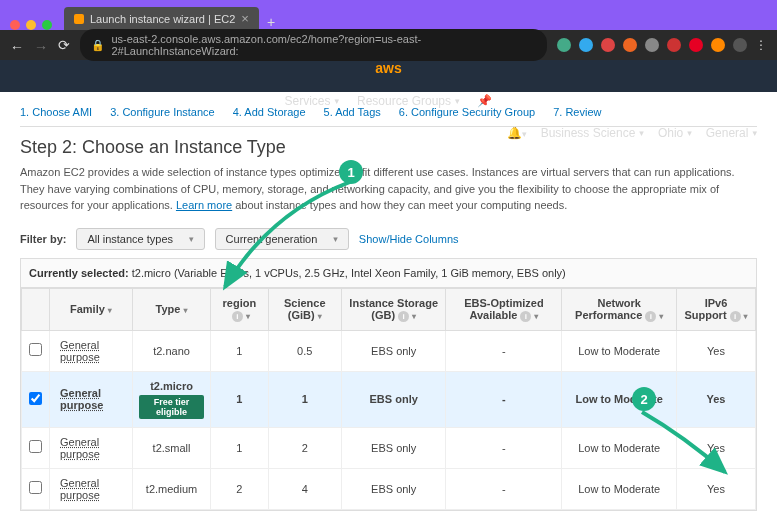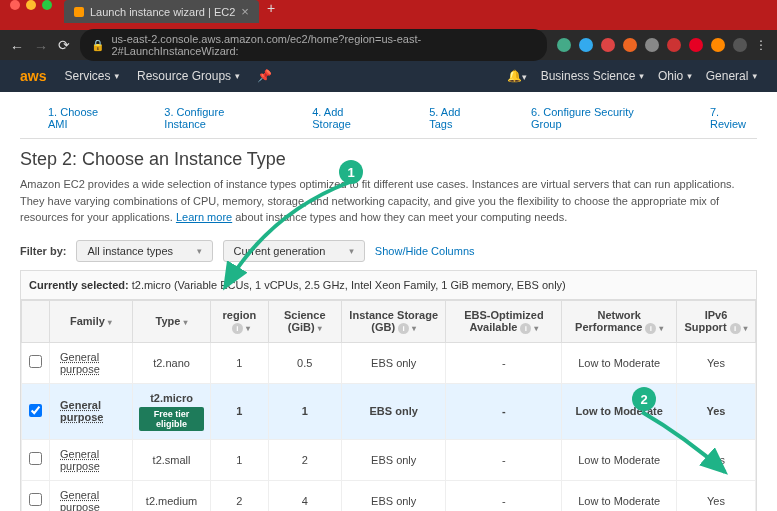--- a/index.html
+++ b/index.html
@@ -1,47 +1,47 @@
 <!DOCTYPE html>
 <html><head>
 <meta charset="utf-8">
 <style>
 * { margin: 0; padding: 0; box-sizing: border-box; font-family: -apple-system, BlinkMacSystemFont, "Segoe UI", Arial, sans-serif; }
 body { background: #fff; font-size: 12px; color: #333; width: 777px; }
-.browser-chrome { background: #b91c1c; height: 30px; display: flex; align-items: flex-start; padding: 0 10px; }
+.browser-chrome { background: #8b5cf6; height: 30px; display: flex; align-items: flex-end; padding: 0 10px; }
 .traffic-lights { display: flex; gap: 6px; margin-right: 12px; }
 .tl { width: 10px; height: 10px; border-radius: 50%; }
 .tl.red { background: #ff5f57; }
 .tl.yellow { background: #ffbd2e; }
 .tl.green { background: #28ca42; }
 .tab { background: #4d4d4d; color: #ddd; padding: 4px 10px; border-radius: 4px 4px 0 0; font-size: 11px; display: flex; align-items: center; gap: 6px; }
 .tab .fav { width: 10px; height: 10px; background: #ff9900; border-radius: 2px; }
 .tab .x { color: #aaa; font-size: 13px; }
 .newtab { color: #ddd; margin-left: 8px; font-size: 14px; }
 .url-bar { background: #2a2a2a; height: 30px; display: flex; align-items: center; padding: 0 10px; gap: 10px; }
 .nav-arrows { display: flex; gap: 10px; color: #ddd; }
 .nav-arrows span { font-size: 14px; }
 .url-field { flex: 1; background: #1a1a1a; border-radius: 14px; padding: 4px 12px; color: #aaa; font-size: 11px; display: flex; align-items: center; gap: 6px; }
 .url-icons { display: flex; gap: 8px; align-items: center; }
 .url-icons span { width: 14px; height: 14px; border-radius: 50%; display: inline-block; }
-.aws-header { background: #232f3e; height: 32px; display: flex; align-items: center; padding: 0 20px; color: #ddd; font-size: 12px; gap: 18px; }
+.aws-header { background: #232f3e; height: 32px; display: flex; align-items: center; padding: 0 20px; color: #ddd; font-size: 12px; gap: 18px; flex-direction: column; }
 .aws-logo { color: #ff9900; font-weight: bold; font-size: 14px; }
 .aws-menu { display: flex; gap: 18px; align-items: center; }
 .aws-menu-item { cursor: pointer; display: flex; align-items: center; gap: 4px; }
 .aws-right { margin-left: auto; display: flex; gap: 14px; align-items: center; }
 .content { padding: 10px 20px 0; }
 .wizard-steps { display: flex; gap: 18px; font-size: 11px; padding: 4px 0 8px; border-bottom: 1px solid #ddd; }
-.wizard-steps a { color: #0073bb; text-decoration: none; margin-left: 28px; }
+.wizard-steps a { color: #0073bb; text-decoration: none; }
 .wizard-steps a.active { color: #444; border-bottom: 2px solid #0073bb; padding-bottom: 4px; }
 h2 { font-size: 18px; font-weight: 400; margin: 10px 0 6px; color: #404040; }
 .descr { font-size: 11px; color: #555; line-height: 1.5; }
 .descr a { color: #0073bb; }
 .filter-row { display: flex; align-items: center; gap: 10px; margin: 14px 0 8px; font-size: 11px; }
 .filter-row b { color: #444; }
-.dropdown-btn { background: #f2f2f2; border: 1px solid #ccc; padding: 4px 10px; border-radius: 3px; display: flex; align-items: center; gap: 24px; }
+.dropdown-btn { background: #f2f2f2; border: 1px solid #ccc; padding: 4px 10px; border-radius: 3px; display: flex; align-items: center; gap: 16px; }
 .link { color: #0073bb; cursor: pointer; }
 .selected-bar { border: 1px solid #ddd; padding: 8px; font-size: 11px; background: #fafafa; }
 .table-wrap { border: 1px solid #ddd; border-top: none; overflow-x: auto; }
 table { width: 100%; border-collapse: collapse; font-size: 11px; }
 th { background: #f5f5f5; padding: 8px 6px; border: 1px solid #ddd; font-weight: 600; color: #444; position: relative; }
 th .sort { color: #888; font-size: 8px; margin-left: 3px; }
 th .info { display: inline-block; width: 11px; height: 11px; border-radius: 50%; background: #ccc; color: #fff; font-size: 8px; text-align: center; line-height: 11px; margin-left: 3px; }
 td { padding: 8px 6px; border: 1px solid #eee; text-align: center; color: #444; }
 td.family { text-align: left; padding-left: 10px; }
 td.family span { text-decoration: underline dotted; }

